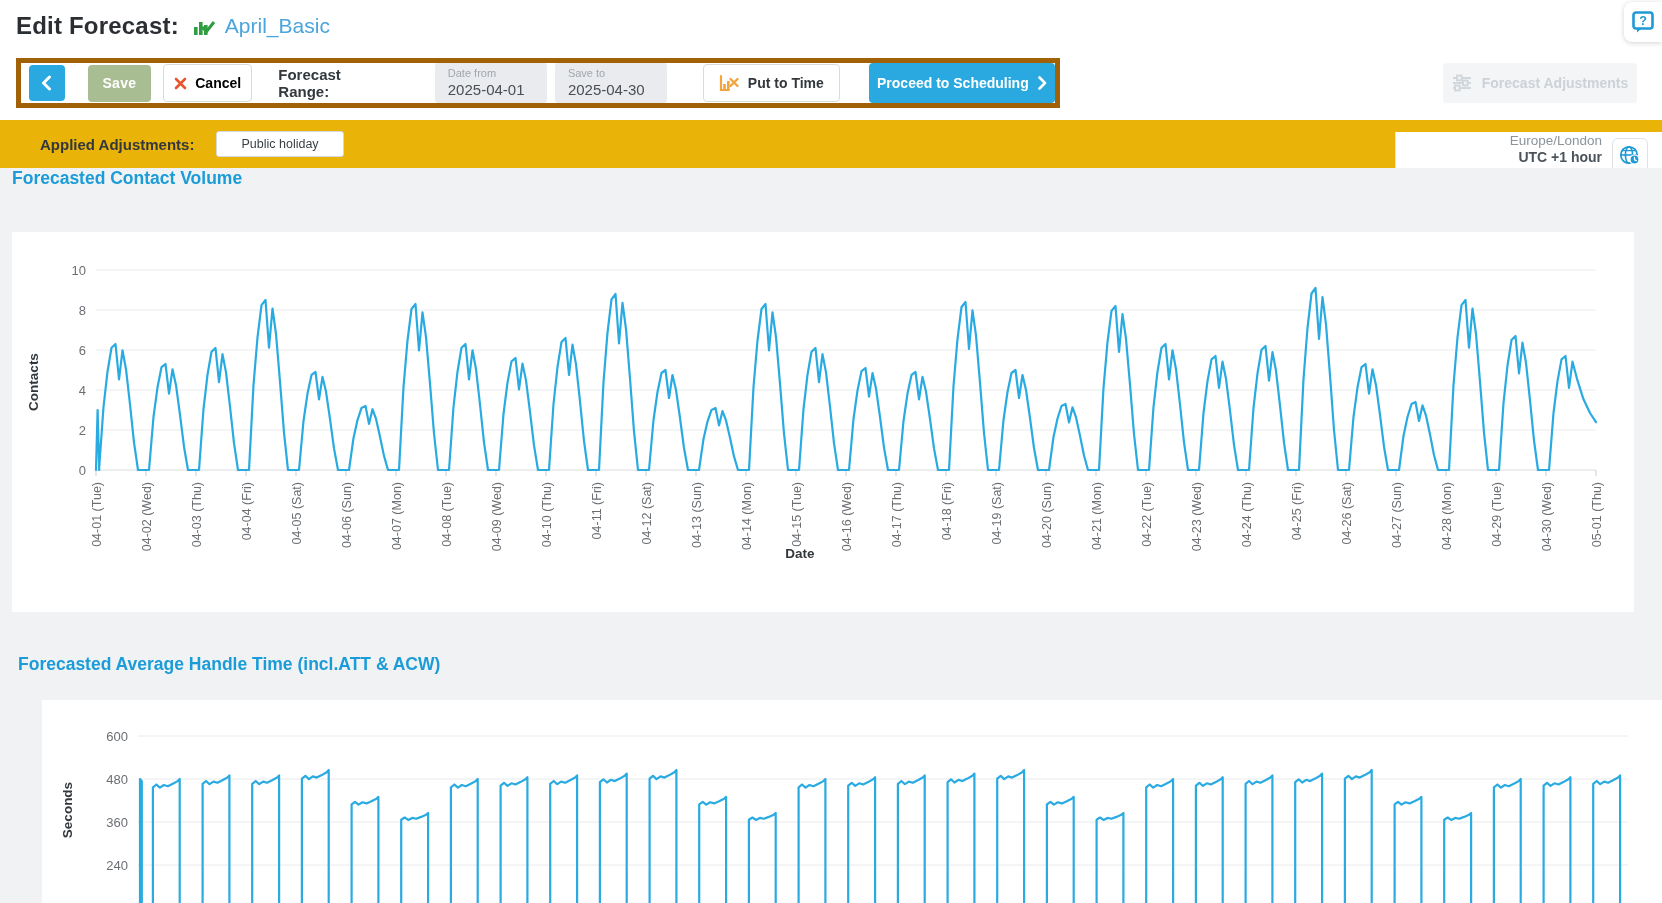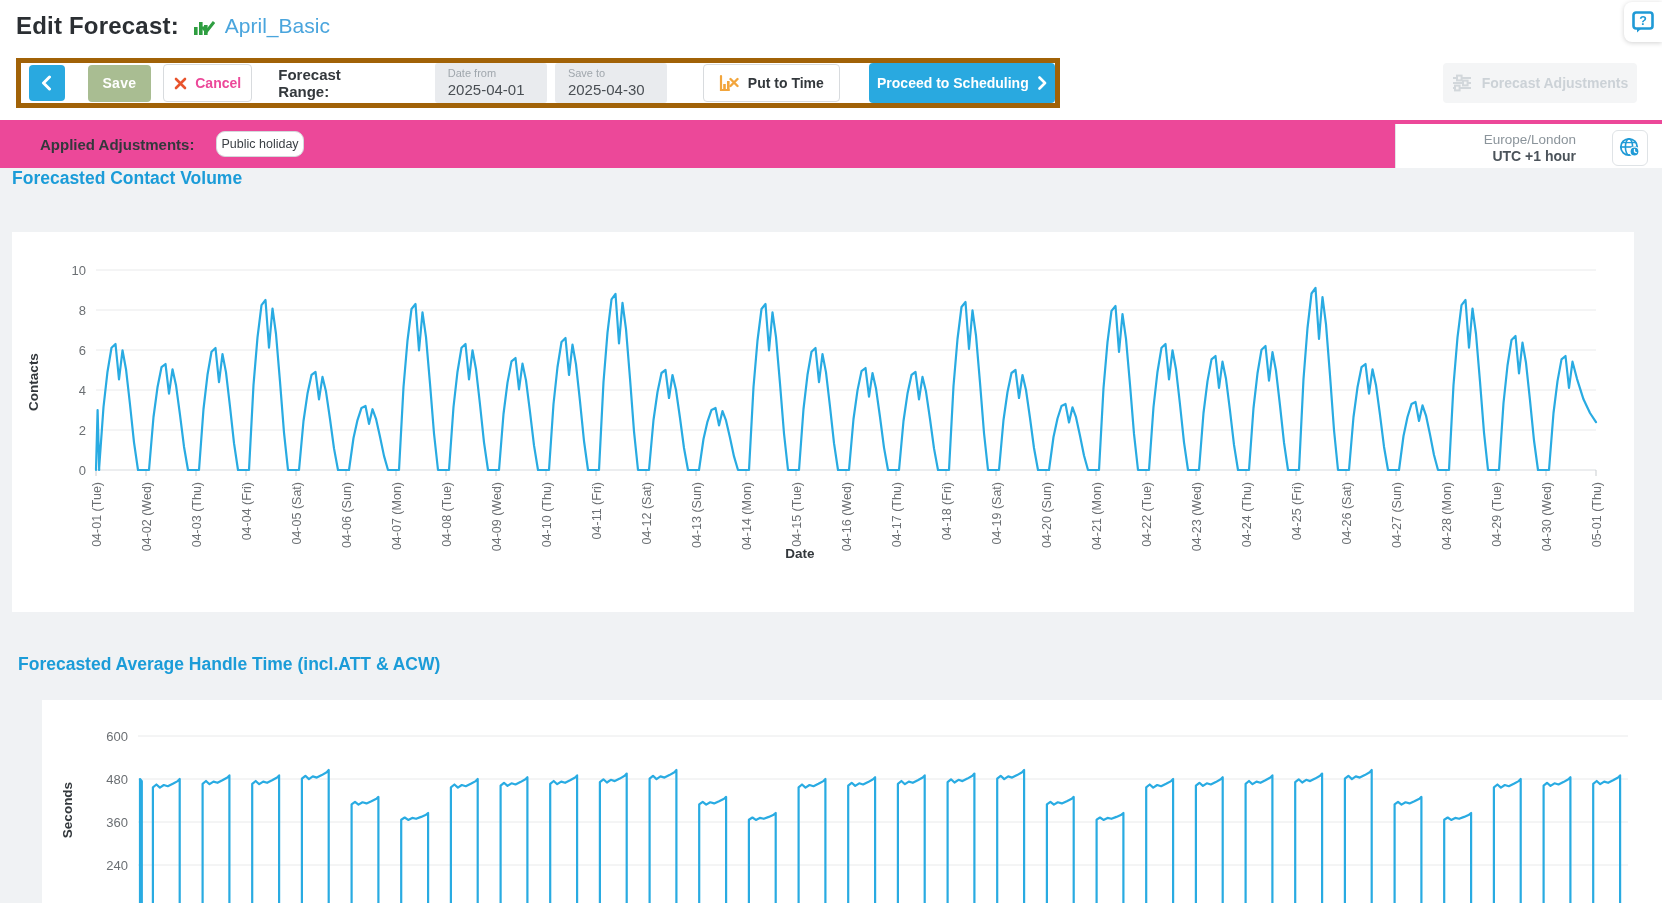--- a/index.html
+++ b/index.html
@@ -16,39 +16,39 @@
   .help-card { position:absolute; right:0; top:2px; width:38px; height:40px; background:#fff;
     border-radius:8px 0 0 8px; box-shadow:0 1px 5px rgba(0,0,0,.18); display:flex; align-items:center; padding-left:8px; }
 
   
   .toolbar-box { position:absolute; left:16px; top:58px; width:1044px; height:50px; background:#fff;
     border:5px solid #a16207; display:flex; align-items:center; }
   .btn { border:none; border-radius:4px; font-family:inherit; font-weight:bold; font-size:14px; cursor:pointer;
     display:flex; align-items:center; justify-content:center; }
   .back-btn { margin-left:8px; width:36px; height:36px; background:#29a9e0; }
   .save-btn { margin-left:23px; width:64px; height:37px; background:#a9bd92; color:#fff; letter-spacing:.3px; }
-  .cancel-btn { margin-left:12px; width:90px; height:38px; background:#fff; border:1px solid #d8dbde; color:#ec4899; gap:8px; }
+  .cancel-btn { margin-left:12px; width:90px; height:38px; background:#fff; border:1px solid #d8dbde; color:#000000; gap:8px; }
   .range-label { margin-left:26px; font-size:15px; font-weight:bold; color:#33383c; }
   .date-field { margin-left:40px; width:113px; height:40px; background:#e9ebee; border-radius:3px; padding:4px 0 0 13px; cursor:default; }
   .date-field + .date-field { margin-left:8px; }
   .date-field .df-label { font-size:11px; color:#a0a7ad; line-height:13px; }
   .date-field .df-value { font-size:15px; color:#4a4f54; line-height:19px; }
   .draft-btn { margin-left:36px; width:138px; height:38px; background:#fff; border:1px solid #d8dbde; color:#33383c; gap:9px; }
   .proceed-btn { margin-left:29px; width:188px; height:40px; background:#29a9e0; color:#fff; gap:8px; }
 
   .adjustments-btn { position:absolute; left:1443px; top:63px; width:194px; height:40px; background:#f4f5f6;
     border:none; border-radius:4px; color:#ccd2d7; gap:10px; cursor:default; }
 
   
-  .applied-bar { position:absolute; left:0; top:120px; width:1662px; height:48px; background:#ec4899; display:flex; align-items:center; }
+  .applied-bar { position:absolute; left:0; top:120px; width:1662px; height:48px; background:#eab308; display:flex; align-items:center; }
   .applied-label { margin-left:40px; font-size:15px; font-weight:bold; color:#33383c; }
-  .adjustment-chip { margin-left:22px; background:#fff; border:1px solid #d4d8db; border-radius:9px;
-    padding:5px 4px; font-size:12.5px; color:#3a3f44; }
-  .tz-block { position:absolute; right:0; top:4px; width:267px; height:48px; background:#fff; border-left:1px solid #e2e5e8;
-    display:flex; align-items:center; justify-content:flex-end; padding-right:86px; }
+  .adjustment-chip { margin-left:22px; background:#fff; border:1px solid #d4d8db; border-radius:3px;
+    padding:5px 24px; font-size:12.5px; color:#3a3f44; }
+  .tz-block { position:absolute; right:0; top:12px; width:267px; height:48px; background:#fff; border-left:1px solid #e2e5e8;
+    display:flex; justify-content:flex-end; padding-right:60px; }
   .tz-text { text-align:right; line-height:17px; }
   .tz-region { font-size:13.5px; color:#8b949b; }
   .tz-offset { font-size:14px; font-weight:bold; color:#4b535a; }
   .tz-globe-btn { position:absolute; right:14px; top:6px; width:36px; height:36px; background:#fff;
     border:1px solid #dfe3e6; border-radius:6px; display:flex; align-items:center; justify-content:center; cursor:pointer; }
 
   
   .content { position:absolute; left:0; top:168px; width:1662px; height:735px; background:#f0f2f4; }
   .section-title { position:absolute; font-size:17.5px; font-weight:bold; color:#1b9cd8; }
   #title1 { left:12px; top:0; }

